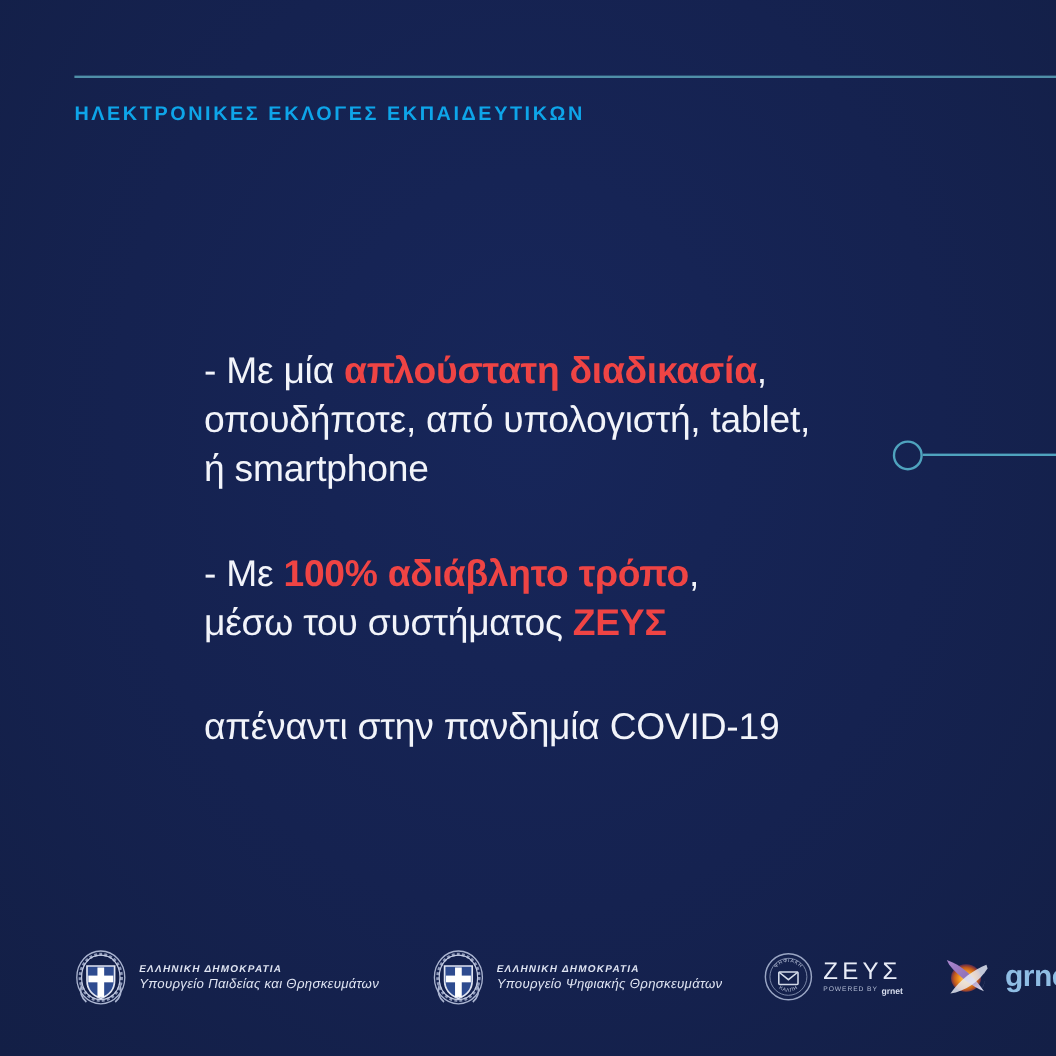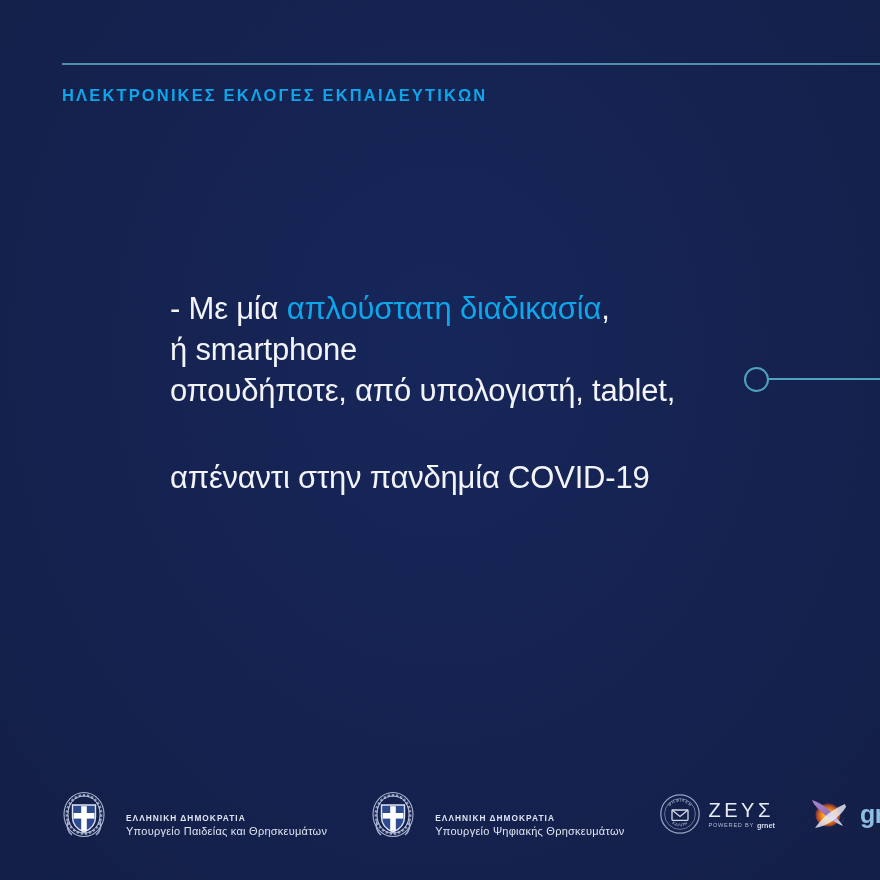--- a/index.html
+++ b/index.html
@@ -81,36 +81,37 @@
 
   .bline{
     display:block;
     font-size:31px;
     line-height:41px;
     color:#f2f4fa;
     font-weight:400;
     white-space:nowrap;
     letter-spacing:-0.2px;
   }
-  .bline b{ font-weight:400; color:#0ea5e9;text-align:right; }
+  .bline b{ font-weight:700; color:#ef4444;text-align:right; }
 
   
   .footer{
     position:absolute;
     left:0; right:0; bottom:36px;
     height:60px;
     display:flex;
     align-items:center;
     padding-left:62px;
   }
 
   .gov-logo{
     display:flex;
-    align-items:flex-end;
-    gap:20px;
+    align-items:center;
+    gap:10px;
+    font-style:italic;
   }
   .gov-logo.second{ margin-left:44px; }
 
   .crest{
     width:44px; height:47px;
     flex:0 0 auto;
   }
 
   .gov-text{
     display:flex;
@@ -206,24 +207,28 @@
 
 <div class="deco">
   <div class="deco-circle"></div>
   <div class="deco-line"></div>
 </div>
 
 <div class="bullets">
 
   <div class="bullet">
     <span class="bline"><span>- Με μία </span><b>απλούστατη διαδικασία</b><span>,</span></span>
+    <span class="bline">οπουδήποτε, από υπολογιστή, tablet,</span>
     <span class="bline">ή smartphone</span>
-    <span class="bline">οπουδήποτε, από υπολογιστή, tablet,</span>
-  </div>
-
+  </div>
+
+  <div class="bullet">
+    <span class="bline"><span>- Με </span><b>100% αδιάβλητο τρόπο</b><span>,</span></span>
+    <span class="bline"><span>μέσω του συστήματος  </span><b>ΖΕΥΣ</b><span></span></span>
+  </div>
 
   <div class="bullet">
     <span class="bline">απέναντι στην πανδημία COVID-19</span>
   </div>
 
 </div>
 
 <div class="footer">
 
   <div class="gov-logo">

